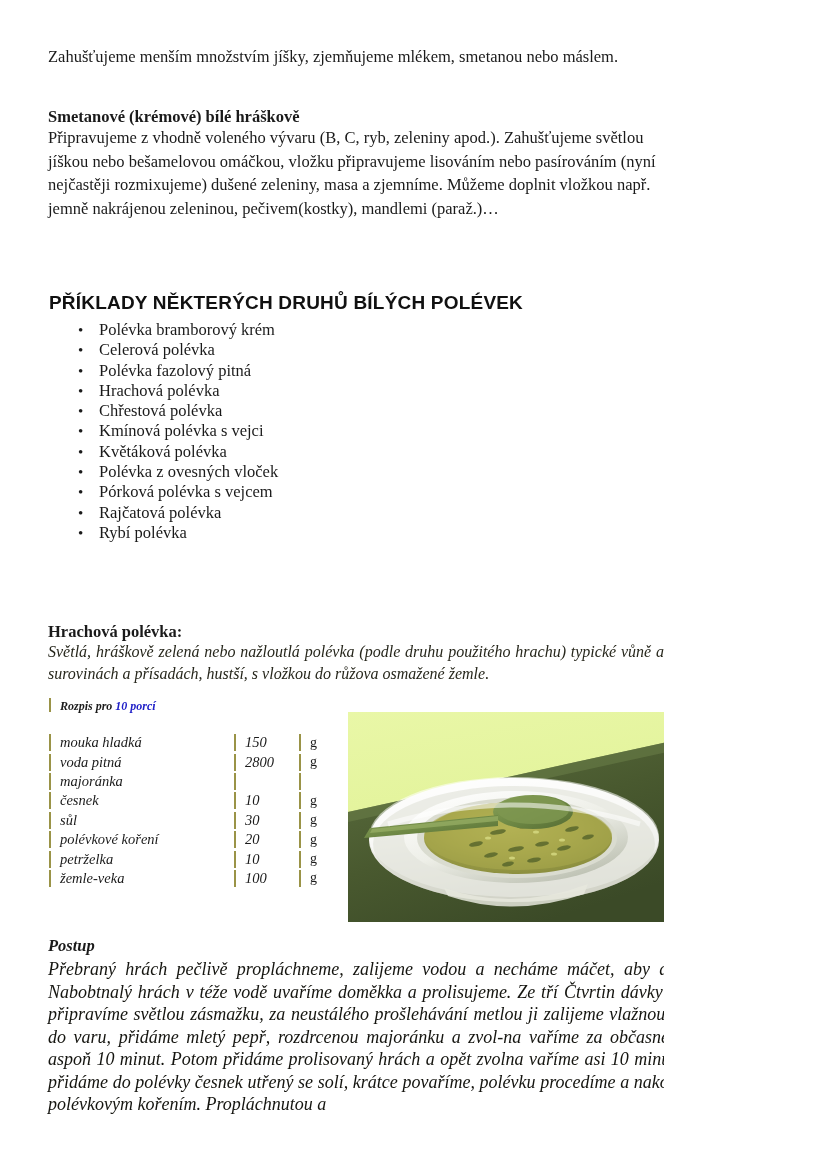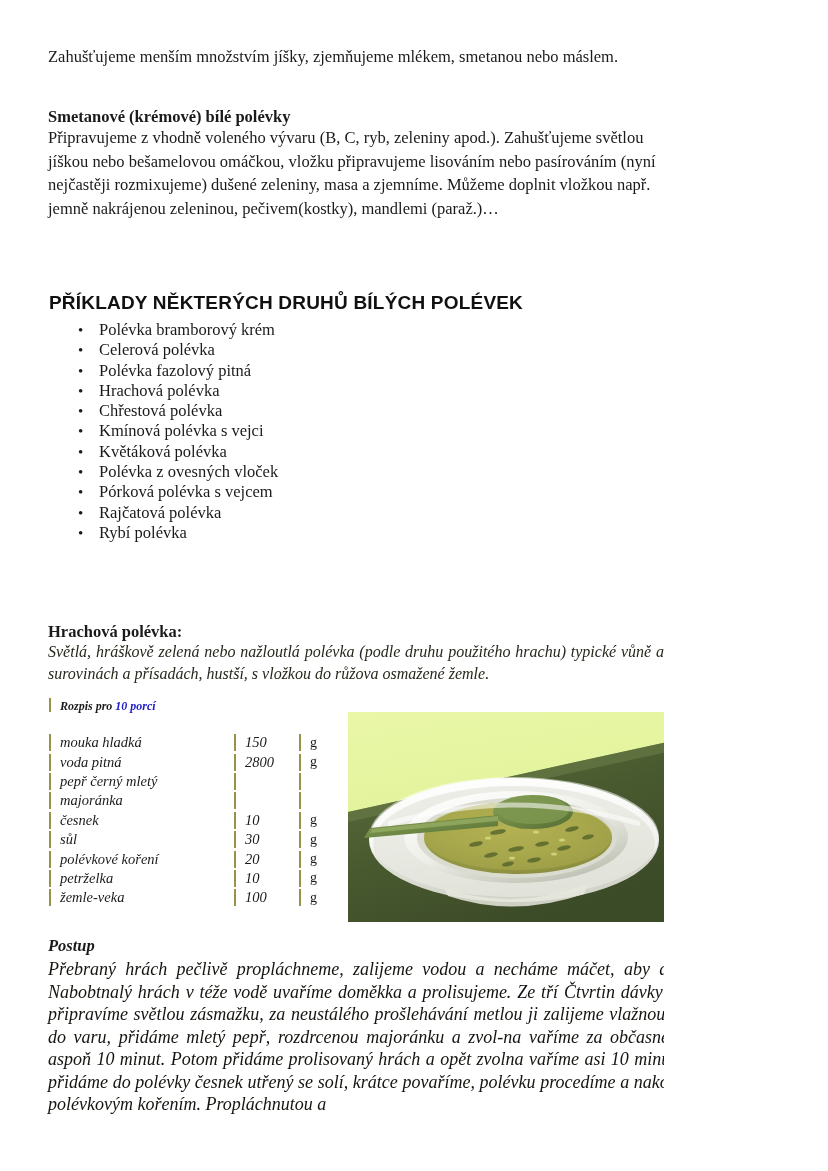--- a/index.html
+++ b/index.html
@@ -216,21 +216,21 @@
     color: #333333;
   }
 </style>
 </head>
 <body>
 
 <div id="page">
 
   <div class="intro-para">Zahušťujeme menším množstvím jíšky, zjemňujeme mlékem, smetanou nebo máslem.</div>
 
-  <div class="section-heading-serif">Smetanové (krémové) bílé polévky</div>
+  <div class="section-heading-serif">Smetanové (krémové) bílé hráškově</div>
   <div class="section-body">
     <p>Připravujeme z vhodně voleného vývaru (B, C, ryb, zeleniny apod.). Zahušťujeme světlou jíškou nebo bešamelovou omáčkou, vložku připravujeme lisováním nebo pasírováním (nyní nejčastěji rozmixujeme) dušené zeleniny, masa a zjemníme. Můžeme doplnit vložkou např. jemně nakrájenou zeleninou, pečivem(kostky), mandlemi (paraž.)…</p>
   </div>
 
   <div class="big-heading">PŘÍKLADY NĚKTERÝCH DRUHŮ BÍLÝCH POLÉVEK</div>
 
   <ul class="soup-list" id="soup-list">
       <li><span class="bullet">•</span><span>Polévka bramborový krém</span></li>
       <li><span class="bullet">•</span><span>Celerová polévka</span></li>
       <li><span class="bullet">•</span><span>Polévka fazolový pitná</span></li>
@@ -277,34 +277,20 @@
           </td>
           <td class="name">voda pitná</td>
           <td class="bar-cell">
             <span class="vbar"></span>
           </td>
           <td class="amount">2800</td>
           <td class="bar-cell">
             <span class="vbar"></span>
           </td>
           <td class="unit">g</td>
-        </tr>
-        <tr>
-          <td class="bar-cell">
-            <span class="vbar"></span>
-          </td>
-          <td class="name">pepř černý mletý</td>
-          <td class="bar-cell">
-            <span class="vbar"></span>
-          </td>
-          <td class="amount"></td>
-          <td class="bar-cell">
-            <span class="vbar"></span>
-          </td>
-          <td class="unit"></td>
         </tr>
         <tr>
           <td class="bar-cell">
             <span class="vbar"></span>
           </td>
           <td class="name">majoránka</td>
           <td class="bar-cell">
             <span class="vbar"></span>
           </td>
           <td class="amount"></td>

